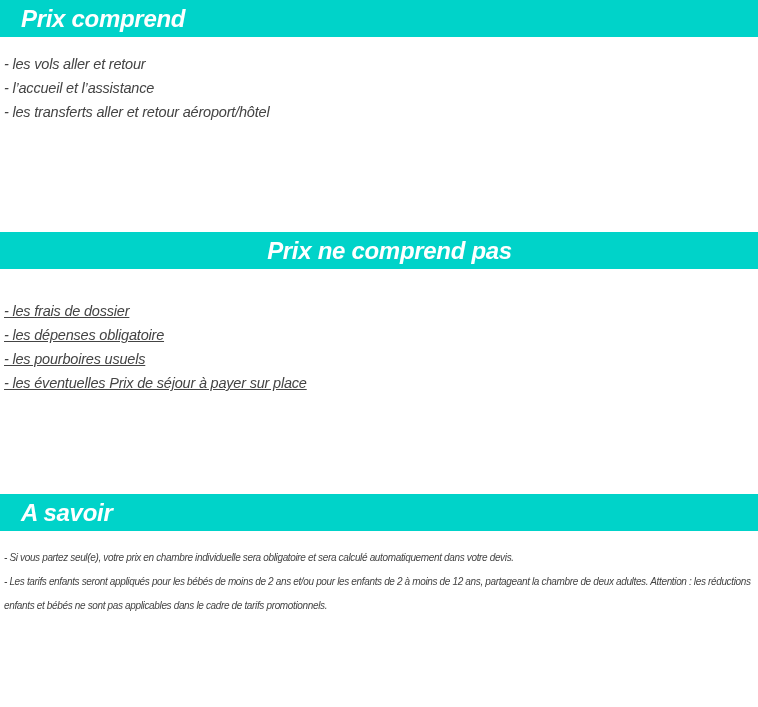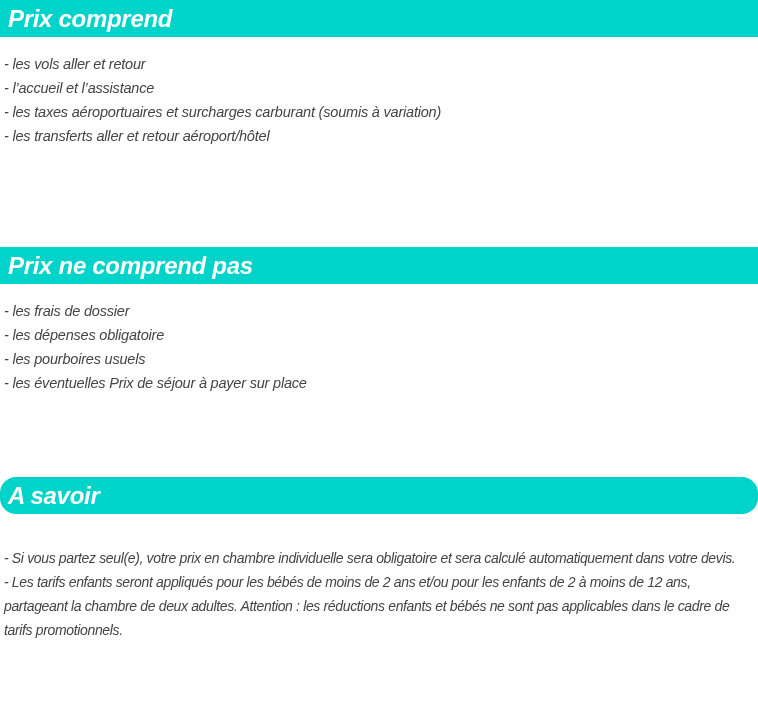--- a/index.html
+++ b/index.html
@@ -19,21 +19,21 @@
       left: 0;
       width: 758px;
       height: 37px;
       background: #00d3c9;
       color: #ffffff;
       font-style: italic;
       font-weight: bold;
       font-size: 24px;
       line-height: 37px;
       box-sizing: border-box;
-      padding-left: 8px;
+      padding-left: 21px;
       letter-spacing: -0.3px;
     }
     .section-body {
       position: absolute;
       left: 4px;
       width: 752px;
       color: #444444;
       font-style: italic;
       font-size: 14.5px;
       line-height: 24px;
@@ -42,35 +42,34 @@
     .line {
       display: block;
       white-space: nowrap;
     }
     .para {
       display: block;
       white-space: normal;
     }
     #h1 { top: 0; }
     #b1 { top: 52px; }
-    #h2 { top: 247px; }
-    #b2 { top: 299px; }
-    #h3 { top: 477px; border-radius: 16px; }
-    #b3 { top: 546px; font-size: 14px; letter-spacing: -0.35px; }
+    #h2 { top: 232px; text-align: center; }
+    #b2 { top: 299px; text-decoration: underline; }
+    #h3 { top: 494px; }
+    #b3 { top: 546px; font-size: 10px; letter-spacing: -0.35px; }
   </style>
 </head>
 <body>
 
 <div class="section-header" id="h1">
   <span>Prix comprend</span>
 </div>
 <div class="section-body" id="b1">
   <span class="line">- les vols aller et retour</span>
   <span class="line">- l’accueil et l’assistance</span>
-  <span class="line">- les taxes aéroportuaires et surcharges carburant (soumis à variation)</span>
   <span class="line">- les transferts aller et retour aéroport/hôtel</span>
 </div>
 
 <div class="section-header" id="h2">
   <span>Prix ne comprend pas</span>
 </div>
 <div class="section-body" id="b2">
   <span class="line">- les frais de dossier</span>
   <span class="line">- les dépenses obligatoire</span>
   <span class="line">- les pourboires usuels</span>

